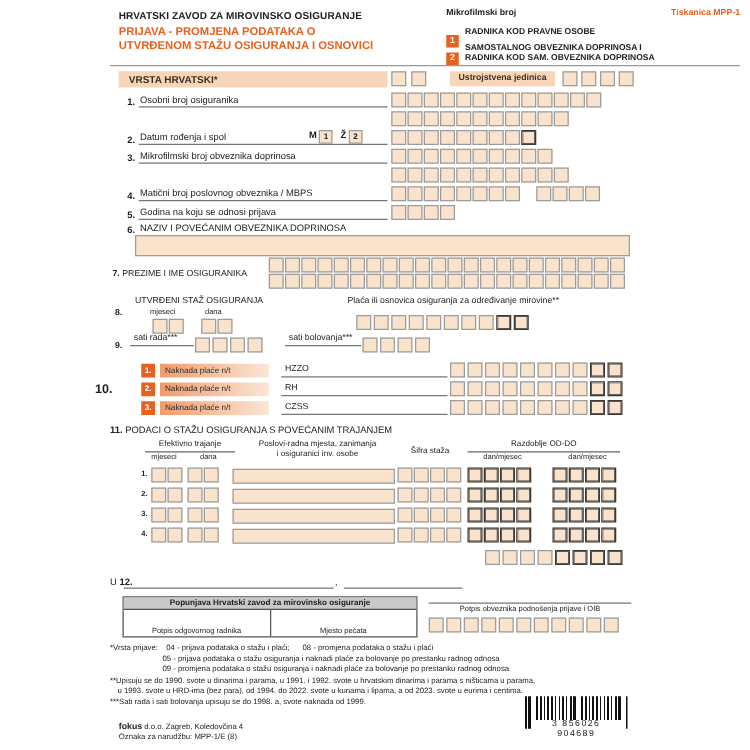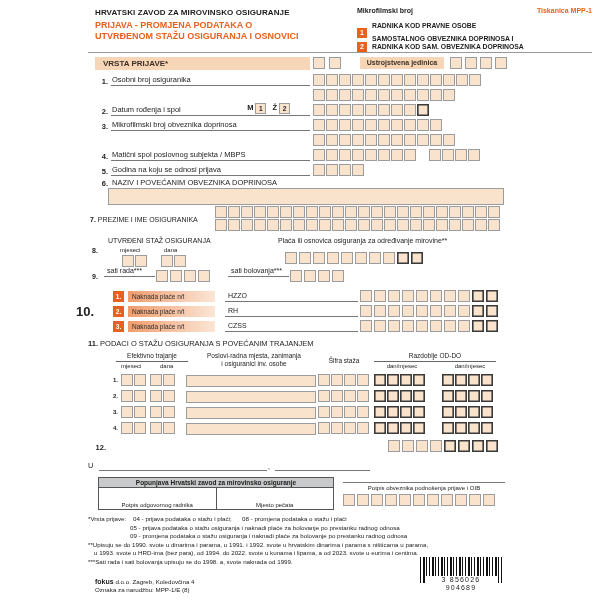--- a/index.html
+++ b/index.html
@@ -66,21 +66,21 @@
   <div class="r" style="left:357px;top:35px;">
     <span class="numsq">2</span>
   </div>
   <div class="r typelbl" style="left:372px;top:35px;width:220px;">
     <div>SAMOSTALNOG OBVEZNIKA DOPRINOSA I</div>
     <div>RADNIKA KOD SAM. OBVEZNIKA DOPRINOSA</div>
   </div>
 
   <div class="r hline" style="left:88px;top:52px;width:504px;"></div>
 
-  <div class="r band" style="left:95px;top:57px;width:215px;height:13px;font-size:8px;line-height:13px;padding-left:8px;box-sizing:border-box;">VRSTA PRIJAVE*</div>
+  <div class="r band" style="left:95px;top:57px;width:215px;height:13px;font-size:8px;line-height:13px;padding-left:8px;box-sizing:border-box;">VRSTA HRVATSKI*</div>
   <div class="r" style="left:313px;top:57px;"><span class="bx" style="margin-right: 4px;"></span><span class="bx" style="margin-right: 4px;"></span></div>
   <div class="r band" style="left:360px;top:57px;width:84px;height:12px;font-size:7px;line-height:12px;text-align:center;">Ustrojstvena jedinica</div>
   <div class="r" style="left:450px;top:57px;"><span class="bx" style="margin-right: 3px;"></span><span class="bx" style="margin-right: 3px;"></span><span class="bx" style="margin-right: 3px;"></span><span class="bx" style="margin-right: 3px;"></span></div>
 
   <div class="r fieldrow" style="left:90px;top:75px;">
     <span class="fnum">1.</span>
     <span class="flbl">Osobni broj osiguranika</span>
   </div>
   <div class="r" style="left:313px;top:74px;"><span class="bx"></span><span class="bx"></span><span class="bx"></span><span class="bx"></span><span class="bx"></span><span class="bx"></span><span class="bx"></span><span class="bx"></span><span class="bx"></span><span class="bx"></span><span class="bx"></span><span class="bx"></span><span class="bx"></span></div>
 
@@ -100,21 +100,21 @@
   <div class="r fieldrow" style="left:90px;top:120px;">
     <span class="fnum">3.</span>
     <span class="flbl">Mikrofilmski broj obveznika doprinosa</span>
   </div>
   <div class="r" style="left:313px;top:119px;"><span class="bx"></span><span class="bx"></span><span class="bx"></span><span class="bx"></span><span class="bx"></span><span class="bx"></span><span class="bx"></span><span class="bx"></span><span class="bx"></span><span class="bx"></span></div>
 
   <div class="r" style="left:313px;top:134px;"><span class="bx"></span><span class="bx"></span><span class="bx"></span><span class="bx"></span><span class="bx"></span><span class="bx"></span><span class="bx"></span><span class="bx"></span><span class="bx"></span><span class="bx"></span><span class="bx"></span></div>
 
   <div class="r fieldrow" style="left:90px;top:150px;">
     <span class="fnum">4.</span>
-    <span class="flbl">Matični spol poslovnog subjekta / MBPS</span>
+    <span class="flbl">Matični broj poslovnog obveznika / MBPS</span>
   </div>
   <div class="r" style="left:313px;top:149px;"><span class="bx"></span><span class="bx"></span><span class="bx"></span><span class="bx"></span><span class="bx"></span><span class="bx"></span><span class="bx"></span><span class="bx"></span><span class="bx" style="margin-left: 12px;"></span><span class="bx"></span><span class="bx"></span><span class="bx"></span></div>
 
   <div class="r fieldrow" style="left:90px;top:165px;">
     <span class="fnum">5.</span>
     <span class="flbl">Godina na koju se odnosi prijava</span>
   </div>
   <div class="r" style="left:313px;top:164px;"><span class="bx"></span><span class="bx"></span><span class="bx"></span><span class="bx"></span></div>
 
   <div class="r fieldrow" style="left:90px;top:178px;">
@@ -138,21 +138,21 @@
   <div class="r" style="left:161px;top:255px;"><span class="bx"></span><span class="bx"></span></div>
   <div class="r small7" style="left:278px;top:237px;">Plaća ili osnovica osiguranja za određivanje mirovine**</div>
   <div class="r" style="left:285px;top:252px;"><span class="bx" style="margin-right: 2px;"></span><span class="bx" style="margin-right: 2px;"></span><span class="bx" style="margin-right: 2px;"></span><span class="bx" style="margin-right: 2px;"></span><span class="bx" style="margin-right: 2px;"></span><span class="bx" style="margin-right: 2px;"></span><span class="bx" style="margin-right: 2px;"></span><span class="bx" style="margin-right: 2px;"></span><span class="bx dark" style="margin-right: 2px;"></span><span class="bx dark" style="margin-right: 2px;"></span></div>
 
   <div class="r small7 b" style="left:92px;top:273px;">9.</div>
   <div class="r undlbl" style="left:104px;top:266px;width:48px;">sati rada***</div>
   <div class="r" style="left:156px;top:270px;"><span class="bx" style="margin-right: 2px;"></span><span class="bx" style="margin-right: 2px;"></span><span class="bx" style="margin-right: 2px;"></span><span class="bx" style="margin-right: 2px;"></span></div>
   <div class="r undlbl" style="left:228px;top:266px;width:58px;">sati bolovanja***</div>
   <div class="r" style="left:290px;top:270px;"><span class="bx" style="margin-right: 2px;"></span><span class="bx" style="margin-right: 2px;"></span><span class="bx" style="margin-right: 2px;"></span><span class="bx" style="margin-right: 2px;"></span></div>
 
-  <div class="r small7 b" style="left:76px;top:308px;font-size:13px;">10.</div>
+  <div class="r small7 b" style="left:76px;top:308px;font-size:10px;">10.</div>
 
   <div class="r numsq" style="left:113px;top:291px;width:11px;height:11px;line-height:11px;font-size:6.5px;">1.</div>
   <div class="r gradlbl" style="left:128px;top:291px;">Naknada plaće n/t</div>
   <div class="r undlbl" style="left:225px;top:291px;width:130px;">HZZO</div>
   <div class="r" style="left:360px;top:290px;"><span class="bx" style="margin-right: 2px;"></span><span class="bx" style="margin-right: 2px;"></span><span class="bx" style="margin-right: 2px;"></span><span class="bx" style="margin-right: 2px;"></span><span class="bx" style="margin-right: 2px;"></span><span class="bx" style="margin-right: 2px;"></span><span class="bx" style="margin-right: 2px;"></span><span class="bx" style="margin-right: 2px;"></span><span class="bx dark" style="margin-right: 2px;"></span><span class="bx dark" style="margin-right: 2px;"></span></div>
 
   <div class="r numsq" style="left:113px;top:306px;width:11px;height:11px;line-height:11px;font-size:6.5px;">2.</div>
   <div class="r gradlbl" style="left:128px;top:306px;">Naknada plaće n/t</div>
   <div class="r undlbl" style="left:225px;top:306px;width:130px;">RH</div>
   <div class="r" style="left:360px;top:305px;"><span class="bx" style="margin-right: 2px;"></span><span class="bx" style="margin-right: 2px;"></span><span class="bx" style="margin-right: 2px;"></span><span class="bx" style="margin-right: 2px;"></span><span class="bx" style="margin-right: 2px;"></span><span class="bx" style="margin-right: 2px;"></span><span class="bx" style="margin-right: 2px;"></span><span class="bx" style="margin-right: 2px;"></span><span class="bx dark" style="margin-right: 2px;"></span><span class="bx dark" style="margin-right: 2px;"></span></div>
@@ -200,21 +200,21 @@
   <div class="r" style="left:374px;top:406px;"><span class="bx dark"></span><span class="bx dark"></span><span class="bx dark"></span><span class="bx dark"></span></div>
   <div class="r" style="left:442px;top:406px;"><span class="bx dark"></span><span class="bx dark"></span><span class="bx dark"></span><span class="bx dark"></span></div>
 
   <div class="r tiny b" style="left:104px;top:425px;width:14px;text-align:right;">4.</div>
   <div class="r" style="left:121px;top:422px;"><span class="bx"></span><span class="bx"></span><span class="bx" style="margin-left: 3px;"></span><span class="bx"></span></div>
   <div class="r bigfield" style="left:186px;top:423px;width:128px;height:10px;"></div>
   <div class="r" style="left:318px;top:422px;"><span class="bx"></span><span class="bx"></span><span class="bx"></span><span class="bx"></span></div>
   <div class="r" style="left:374px;top:422px;"><span class="bx dark"></span><span class="bx dark"></span><span class="bx dark"></span><span class="bx dark"></span></div>
   <div class="r" style="left:442px;top:422px;"><span class="bx dark"></span><span class="bx dark"></span><span class="bx dark"></span><span class="bx dark"></span></div>
 
-  <div class="r fieldrow" style="left:86px;top:443px;width:224px;">
+  <div class="r fieldrow" style="left:86px;top:461px;width:224px;">
     <span class="fnum" style="width:20px;">12.</span>
   </div>
   <div class="r" style="left:388px;top:440px;"><span class="bx" style="margin-right: 2px;"></span><span class="bx" style="margin-right: 2px;"></span><span class="bx" style="margin-right: 2px;"></span><span class="bx" style="margin-right: 2px;"></span><span class="bx dark" style="margin-right: 2px;"></span><span class="bx dark" style="margin-right: 2px;"></span><span class="bx dark" style="margin-right: 2px;"></span><span class="bx dark" style="margin-right: 2px;"></span></div>
 
   <div class="r small7" style="left:88px;top:462px;font-size:7.5px;">U</div>
   <div class="r" style="left:99px;top:470px;width:168px;border-top:1px solid #777;"></div>
   <div class="r small7" style="left:268px;top:463px;">,</div>
   <div class="r" style="left:275px;top:470px;width:95px;border-top:1px solid #777;"></div>
 
   <div class="r offtbl" style="left:98px;top:477px;">

